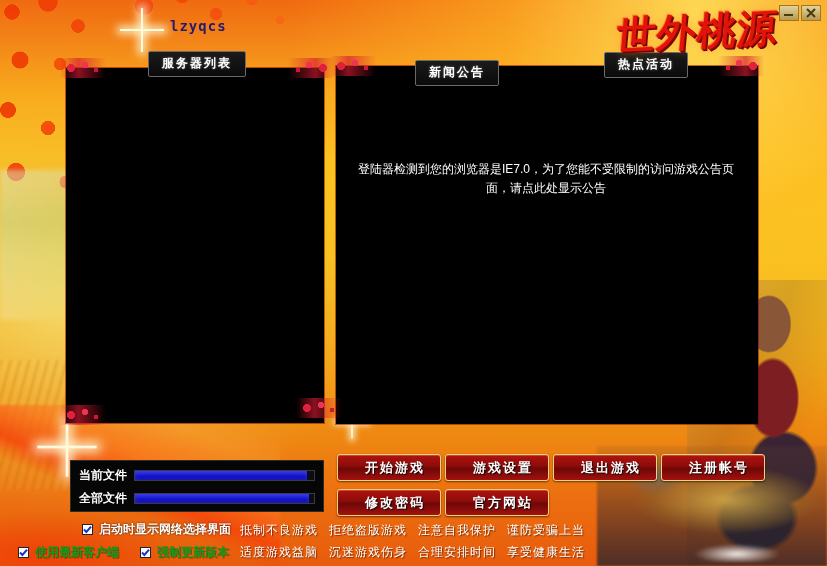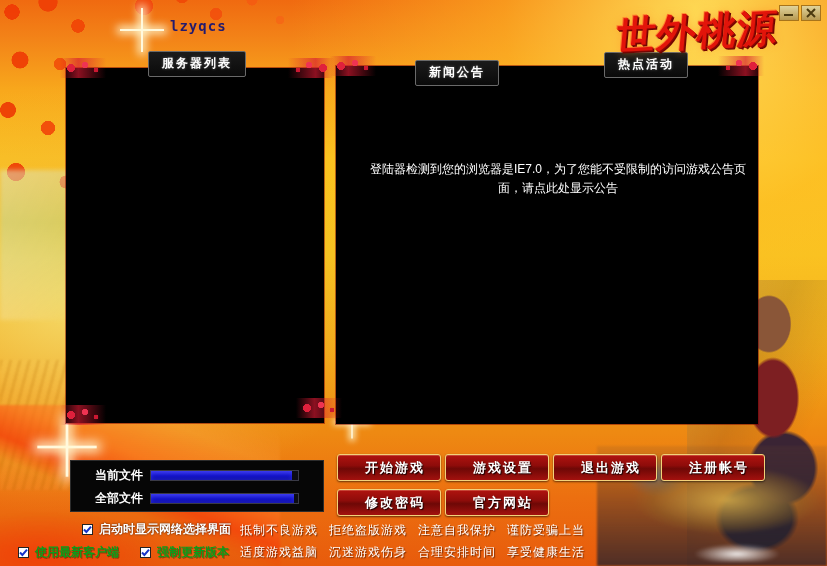--- a/index.html
+++ b/index.html
@@ -170,38 +170,38 @@
     filter:blur(.3px);
   }
   .ff1 { left:60px; top:58px; }
   .ff2 { left:288px; top:58px; transform:scaleX(-1); }
   .ff3 { left:330px; top:56px; }
   .ff4 { left:718px; top:56px; transform:scaleX(-1); }
   .ff5 { left:296px; top:398px; }
   .ff6 { left:60px; top:405px; }
 
   .news-text {
-    position:absolute; left:368px; top:160px; width:380px; z-index:20;
+    position:absolute; left:356px; top:160px; width:380px; z-index:20;
     color:#fff; font-size:12px; line-height:19px; text-align:center;
     cursor:pointer;
   }
 
   
   .status {
     position:absolute; left:66px; top:430px; width:258px; z-index:30;
     text-align:center; font-size:12px; font-weight:bold;
     color:#e01a1a;
     text-shadow:0 0 2px rgba(255,255,180,.7);
   }
 
   
   .progbox {
     position:absolute; left:70px; top:460px; width:254px; height:52px;
     background:#060606; border:1px solid #2c2c2c; z-index:30;
-    padding:6px 24px; display:flex; flex-direction:column; gap:6px;
+    padding:6px 8px; display:flex; flex-direction:column; gap:6px;
   }
   .progrow { display:flex; align-items:center; gap:7px; }
   .proglbl { color:#fff; font-size:12px; white-space:nowrap; font-weight:bold; }
   .progtrack {
     flex:1; height:11px; background:#0c0c12;
     border:1px solid #3a3a46; position:relative; overflow:hidden;
   }
   .progfill {
     height:100%; background:linear-gradient(to bottom,#3a3ae8,#1414c8 55%,#0d0d9a);
     box-shadow:0 0 4px rgba(60,60,255,.6) inset;

